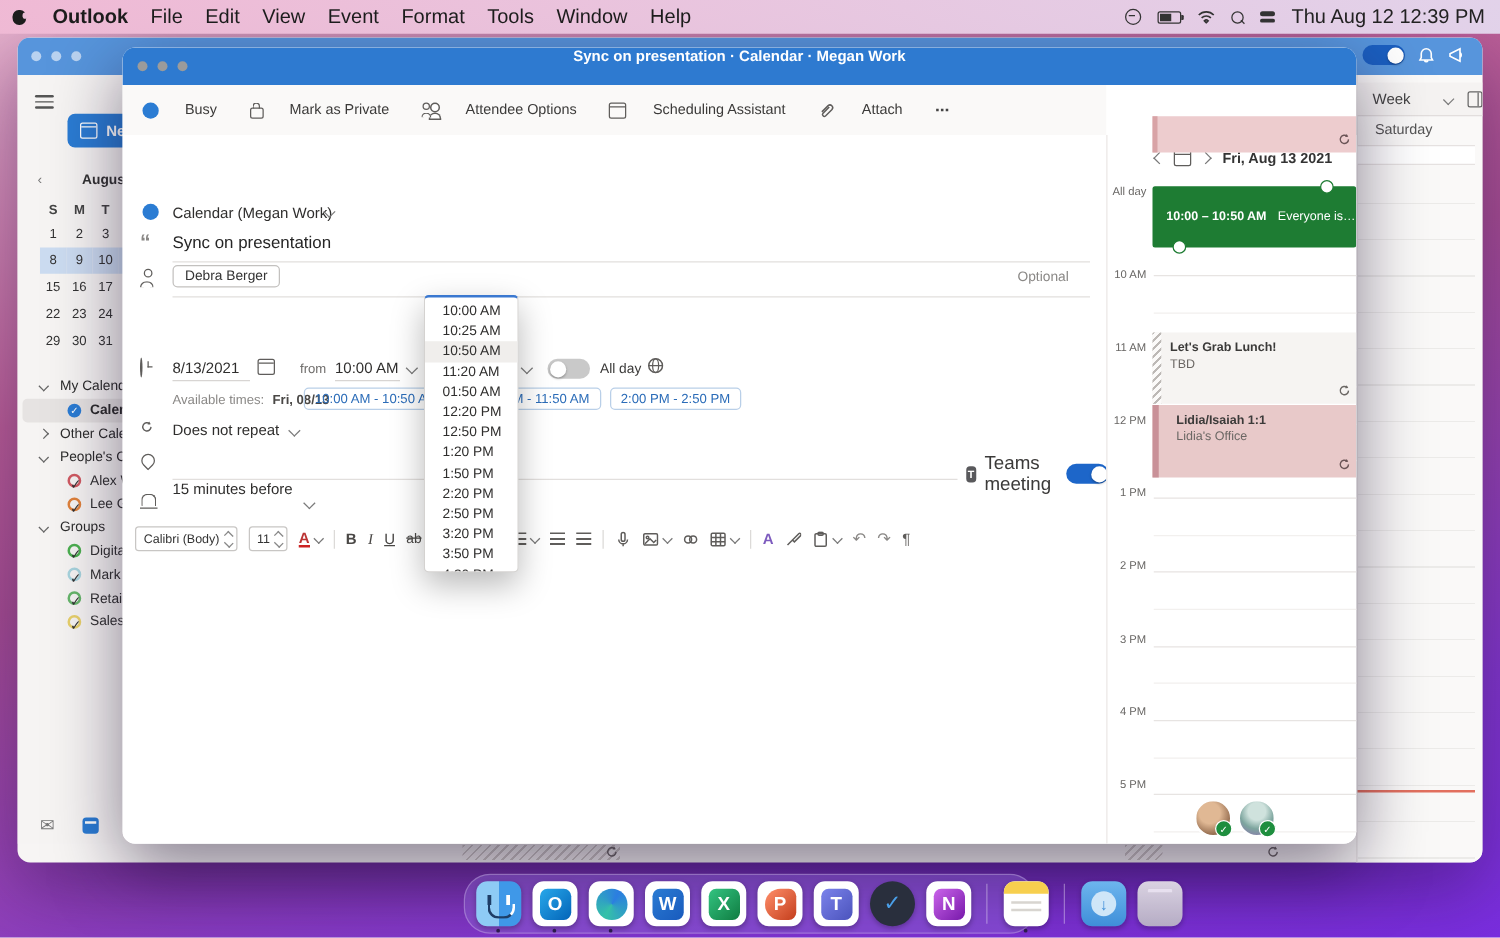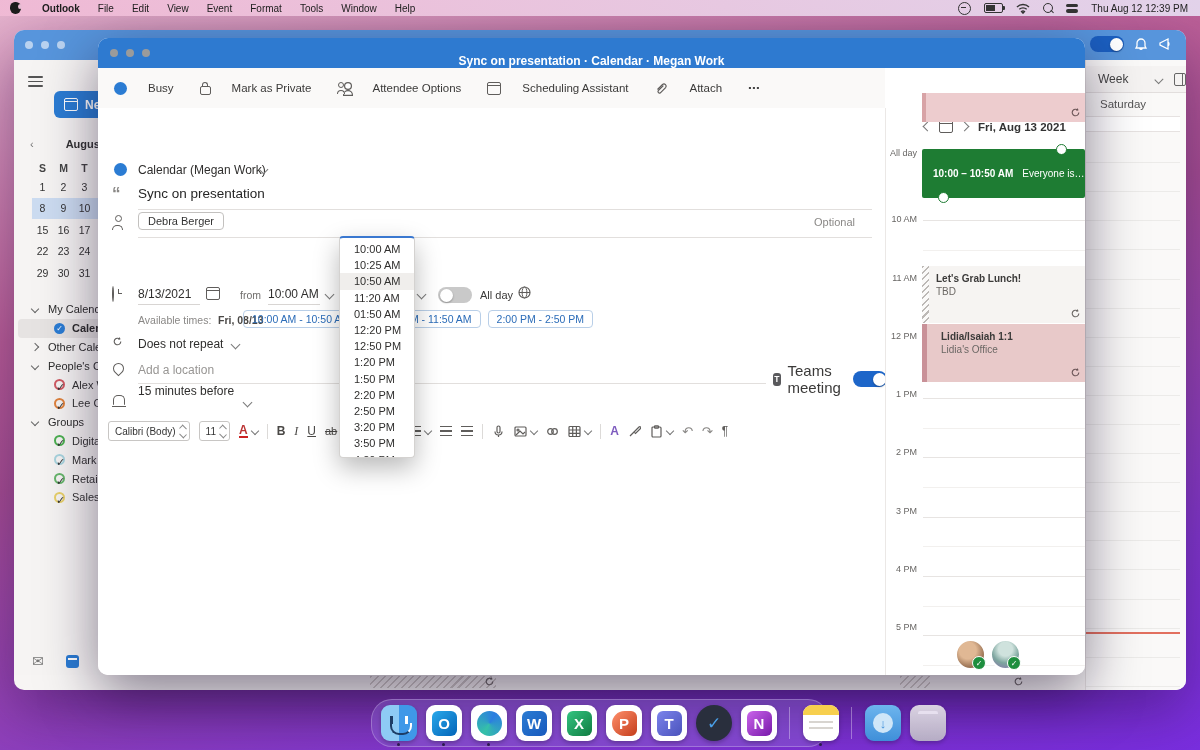--- a/index.html
+++ b/index.html
@@ -1,22 +1,22 @@
 <!DOCTYPE html>
 <html><head>
 <meta charset="utf-8">
 <style>
   html,body{margin:0;padding:0;width:1200px;height:750px;overflow:hidden;
     font-family:"Liberation Sans","DejaVu Sans",sans-serif;}
   .desktop{position:absolute;inset:0;width:1200px;height:750px;
     background:linear-gradient(165deg,#e7b6cf 0%,#d289b3 16%,#bb5f97 32%,#a84f93 46%,#9745ae 62%,#8338cf 80%,#7a2ee0 100%);}
   
-  .menubar{position:absolute;left:0;top:0;width:1200px;height:16px;z-index:40;
+  .menubar{position:absolute;left:0;top:0;width:1200px;height:27px;z-index:40;
     background:linear-gradient(90deg,rgba(240,186,213,.95),rgba(228,216,238,.95));
-    display:flex;align-items:center;font-size:10px;color:#1c1c1c;}
+    display:flex;align-items:center;font-size:16px;color:#1c1c1c;}
   .menubar .left{display:flex;align-items:center;gap:0;padding-left:10px;}
   .apple{width:11px;height:12px;background:#1c1c1c;border-radius:45% 45% 48% 48%;margin-right:12px;position:relative}
   .apple::before{content:"";position:absolute;right:-1px;top:2px;width:4px;height:5px;background:#e9bcd4;border-radius:50%}
   .mitem{padding:0 9px;white-space:nowrap}
   .menubar .left .mitem:first-child{font-weight:700}
   .menubar .right{margin-left:auto;display:flex;align-items:center;gap:13px;padding-right:12px;color:#222}
   .mb-globe{width:11px;height:11px;border:1.3px solid #333;border-radius:50%;position:relative}
   .mb-globe::before{content:"";position:absolute;left:2px;top:4px;width:5px;height:1.3px;background:#333}
   .mb-batt{width:17px;height:8px;border:1px solid #333;border-radius:2px;position:relative}
   .mb-batt::before{content:"";position:absolute;left:1px;top:1px;bottom:1px;width:9px;background:#333}
@@ -86,21 +86,21 @@
   .rp-grid{position:absolute;left:0;right:6px;top:74px;bottom:0;
     background:repeating-linear-gradient(180deg,transparent 0 28.1px,#ecebe9 28.1px 29.1px)}
   .rp-now{position:absolute;left:0;right:6px;top:572px;height:2px;background:#e2705f}
   
   .strip-rec{position:absolute;bottom:3px;font-size:0}
   .hatch{background:repeating-linear-gradient(135deg,#cfcac7 0 1.5px,#f6f4f2 1.5px 5px);position:absolute;height:12px;bottom:2px}
   .svg-rec{width:11px;height:11px}
   
   .modal{position:absolute;left:98px;top:38px;width:987px;height:637px;background:#fff;border-radius:10px;
     box-shadow:0 18px 55px rgba(20,5,40,.5);z-index:10;overflow:hidden}
-  .md-titlebar{position:absolute;left:0;right:0;top:0;height:30px;background:#2e7ad0;display:flex;align-items:flex-end;justify-content:center}
+  .md-titlebar{position:absolute;left:0;right:0;top:0;height:30px;background:#2e7ad0;display:flex;align-items:flex-start;justify-content:center}
   .md-dots{position:absolute;left:12px;top:11px;display:flex;gap:8px}
   .md-dots i{width:8px;height:8px;border-radius:50%;background:#9b9b9b}
   .md-title{color:#fff;font-size:12px;font-weight:700}
   .md-toolbar{position:absolute;left:0;right:200px;top:30px;height:40px;background:#faf9f8;border-bottom:1px solid #e8e6e4;
     display:flex;align-items:center;gap:26px;padding-left:16px;font-size:11.5px;color:#3b3a39}
   .tb-item{display:flex;align-items:center;gap:21px;white-space:nowrap}
   .busydot{width:13px;height:13px;border-radius:50%;background:#2b7cd3}
   .ic-lock{width:9px;height:7px;border:1.3px solid #5f5d5b;border-radius:2px;position:relative;margin-top:4px}
   .ic-lock::before{content:"";position:absolute;left:1px;top:-5px;width:4px;height:4px;border:1.3px solid #5f5d5b;border-bottom:none;border-radius:3px 3px 0 0}
   .ic-people{width:14px;height:12px;position:relative}
@@ -512,21 +512,20 @@
         </div>
 
       <span class="frow-ic" style="top:228px"><svg class="svg-rec" viewBox="0 0 12 12">
             <path d="M9.6 6 a3.6 3.6 0 1 1 -1.1-2.6" fill="none" stroke="#5f5d5b" stroke-width="1.2"></path>
             <path d="M8 1.2 L9.4 3.6 L6.6 4 z" fill="#5f5d5b"></path>
           </svg></span>
       <span class="f-repeat">Does not repeat</span>
       <span class="chv f-chvrep"></span>
 
       <span class="ic-pin"></span>
-      <input class="f-loc" placeholder="Add a location" style="">
       <div class="f-line" style="left:40px;top:275px;width:628px"></div>
       <div class="teams-wrap">
         <span class="ic-teams">T</span>
         <span class="teams-lbl">Teams meeting</span>
         <span class="tgl on"></span>
       </div>
 
       <span class="ic-bell f-bellpos"></span>
       <span class="f-remind">15 minutes before</span>
       <span class="chv f-chvrem"></span>

